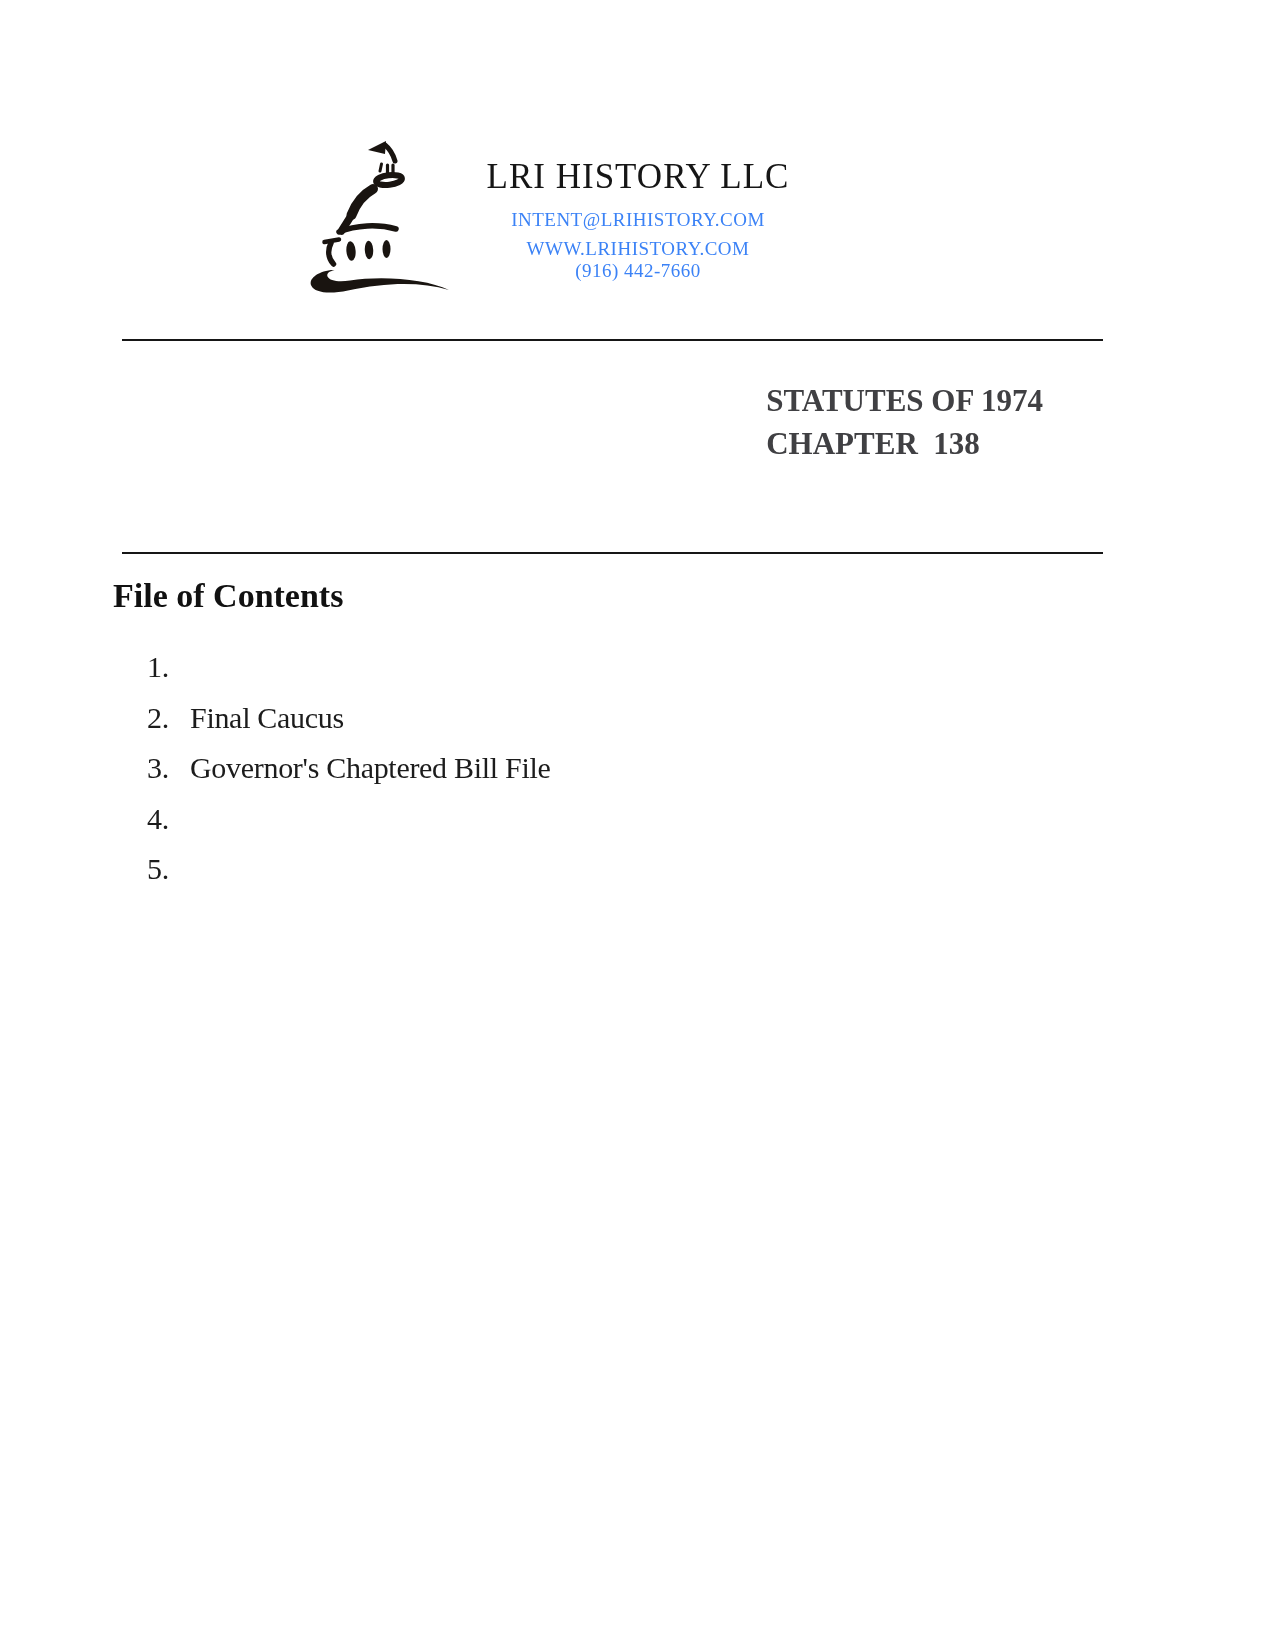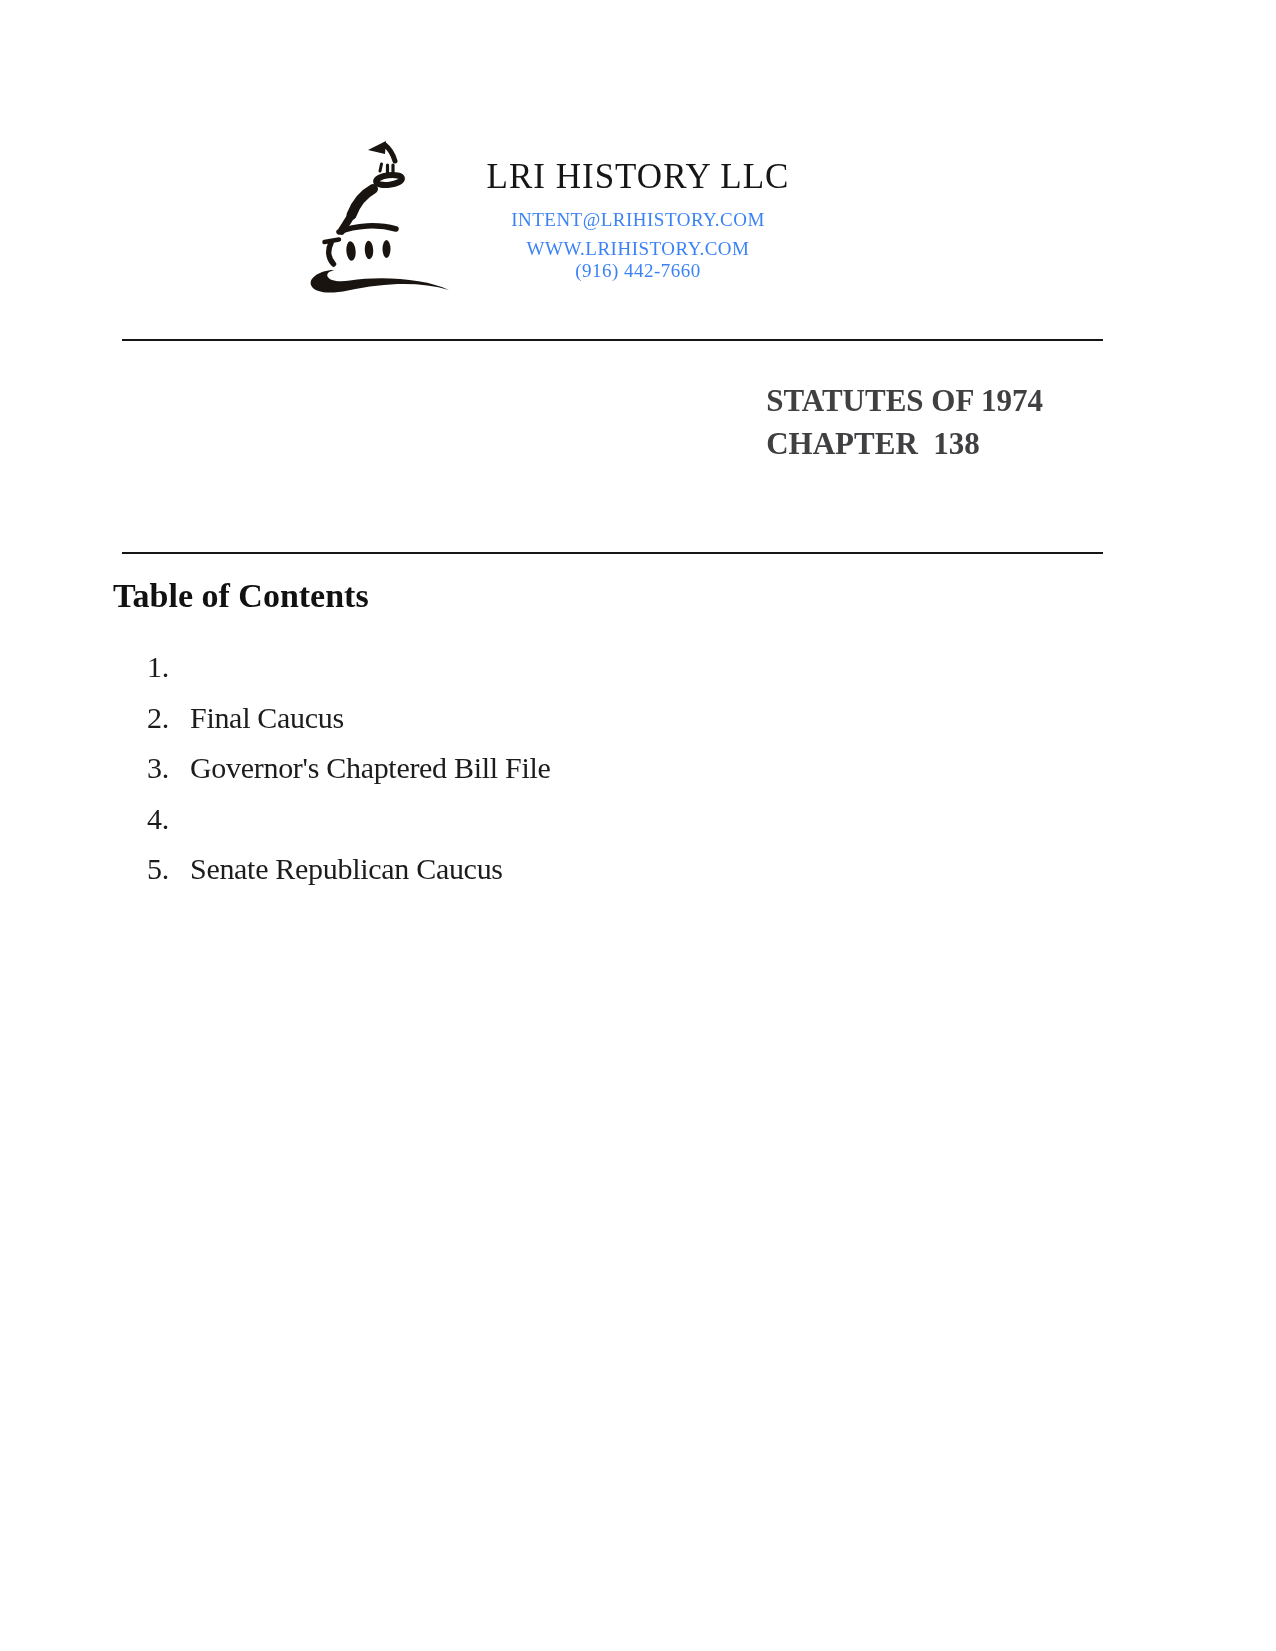--- a/index.html
+++ b/index.html
@@ -148,37 +148,36 @@
   <div class="contact-line contact-phone">(916) 442-7660</div>
 
   <div class="rule rule-top"></div>
   <div class="rule rule-bottom"></div>
 
   <div class="doc-info">
     <div class="doc-line">STATUTES OF 1974</div>
     <div class="doc-line">CHAPTER  138</div>
   </div>
 
-  <div class="toc-title">Table of Contents</div>
+  <div class="toc-title">File of Contents</div>
 
   <ol class="toc-list">
 
   <li class="toc-item">
         <span class="toc-num">1.</span>
       </li>
       <li class="toc-item">
         <span class="toc-num">2.</span>
         <span class="toc-label">Final Caucus</span>
       </li>
       <li class="toc-item">
         <span class="toc-num">3.</span>
         <span class="toc-label">Governor's Chaptered Bill File</span>
       </li>
       <li class="toc-item">
         <span class="toc-num">4.</span>
       </li>
       <li class="toc-item">
         <span class="toc-num">5.</span>
-        <span class="toc-label">Senate Republican Caucus</span>
       </li>
     </ol>
 
 </div>
 
 </body></html>

